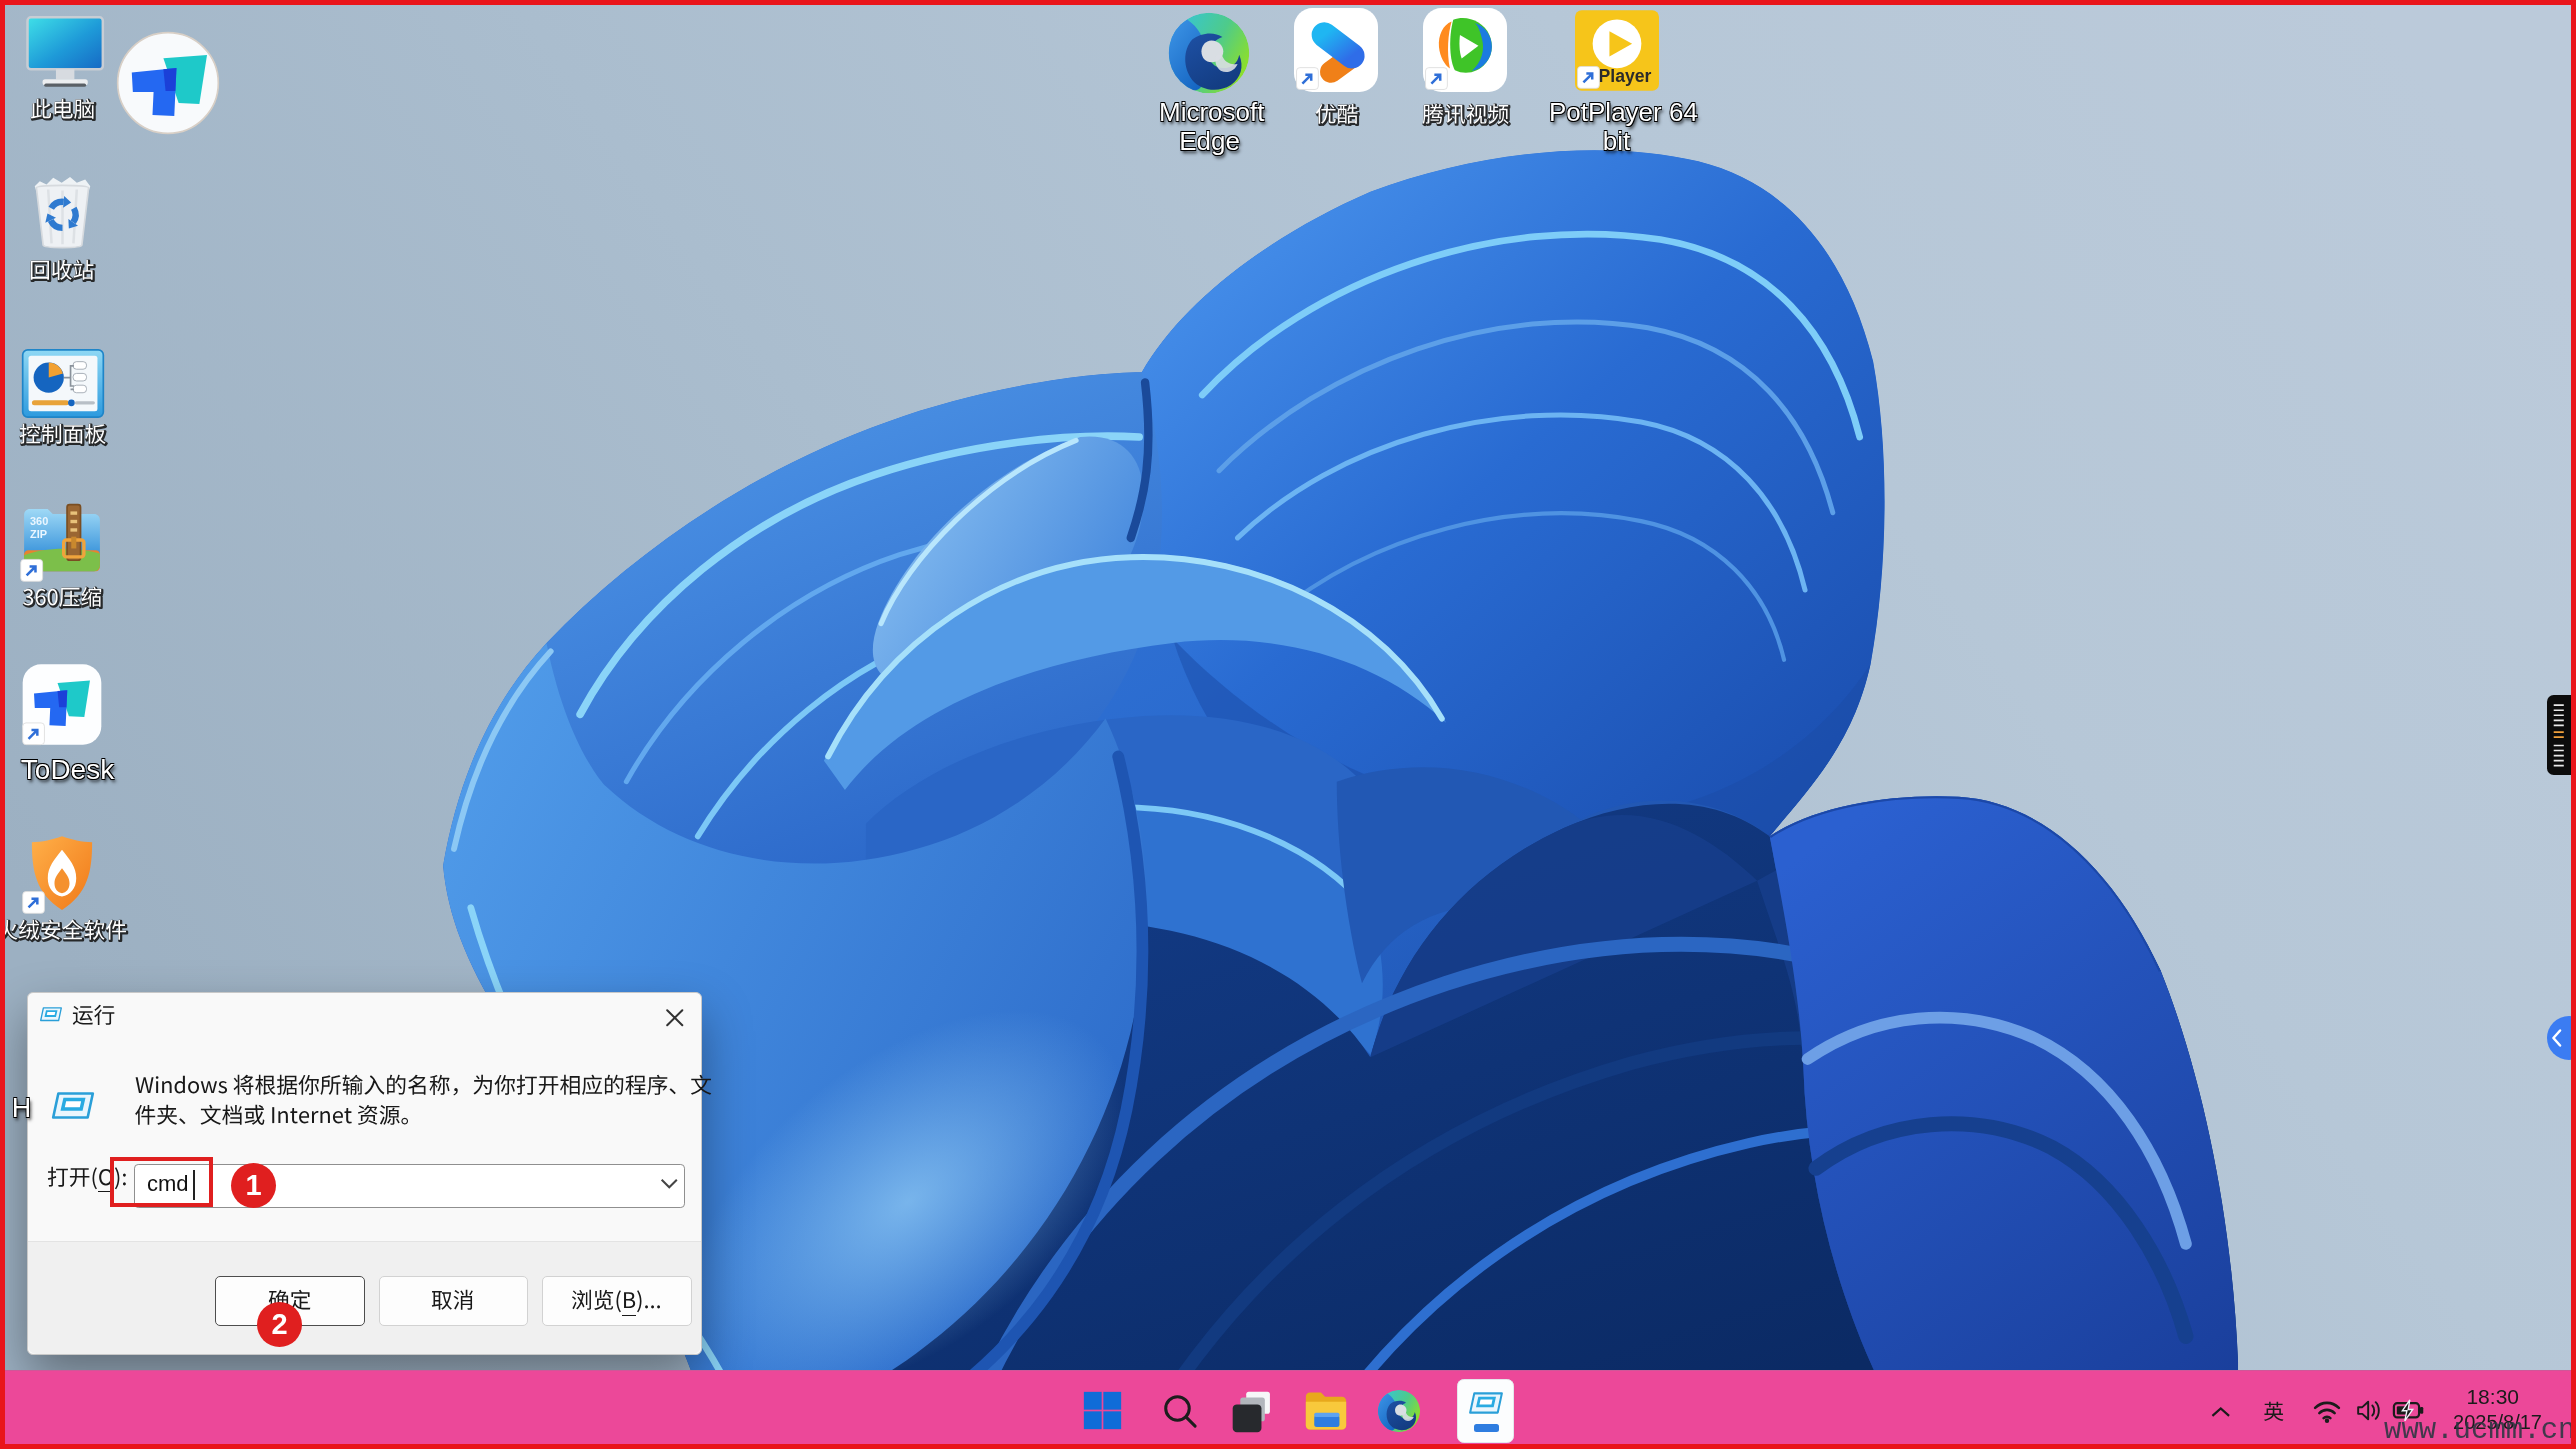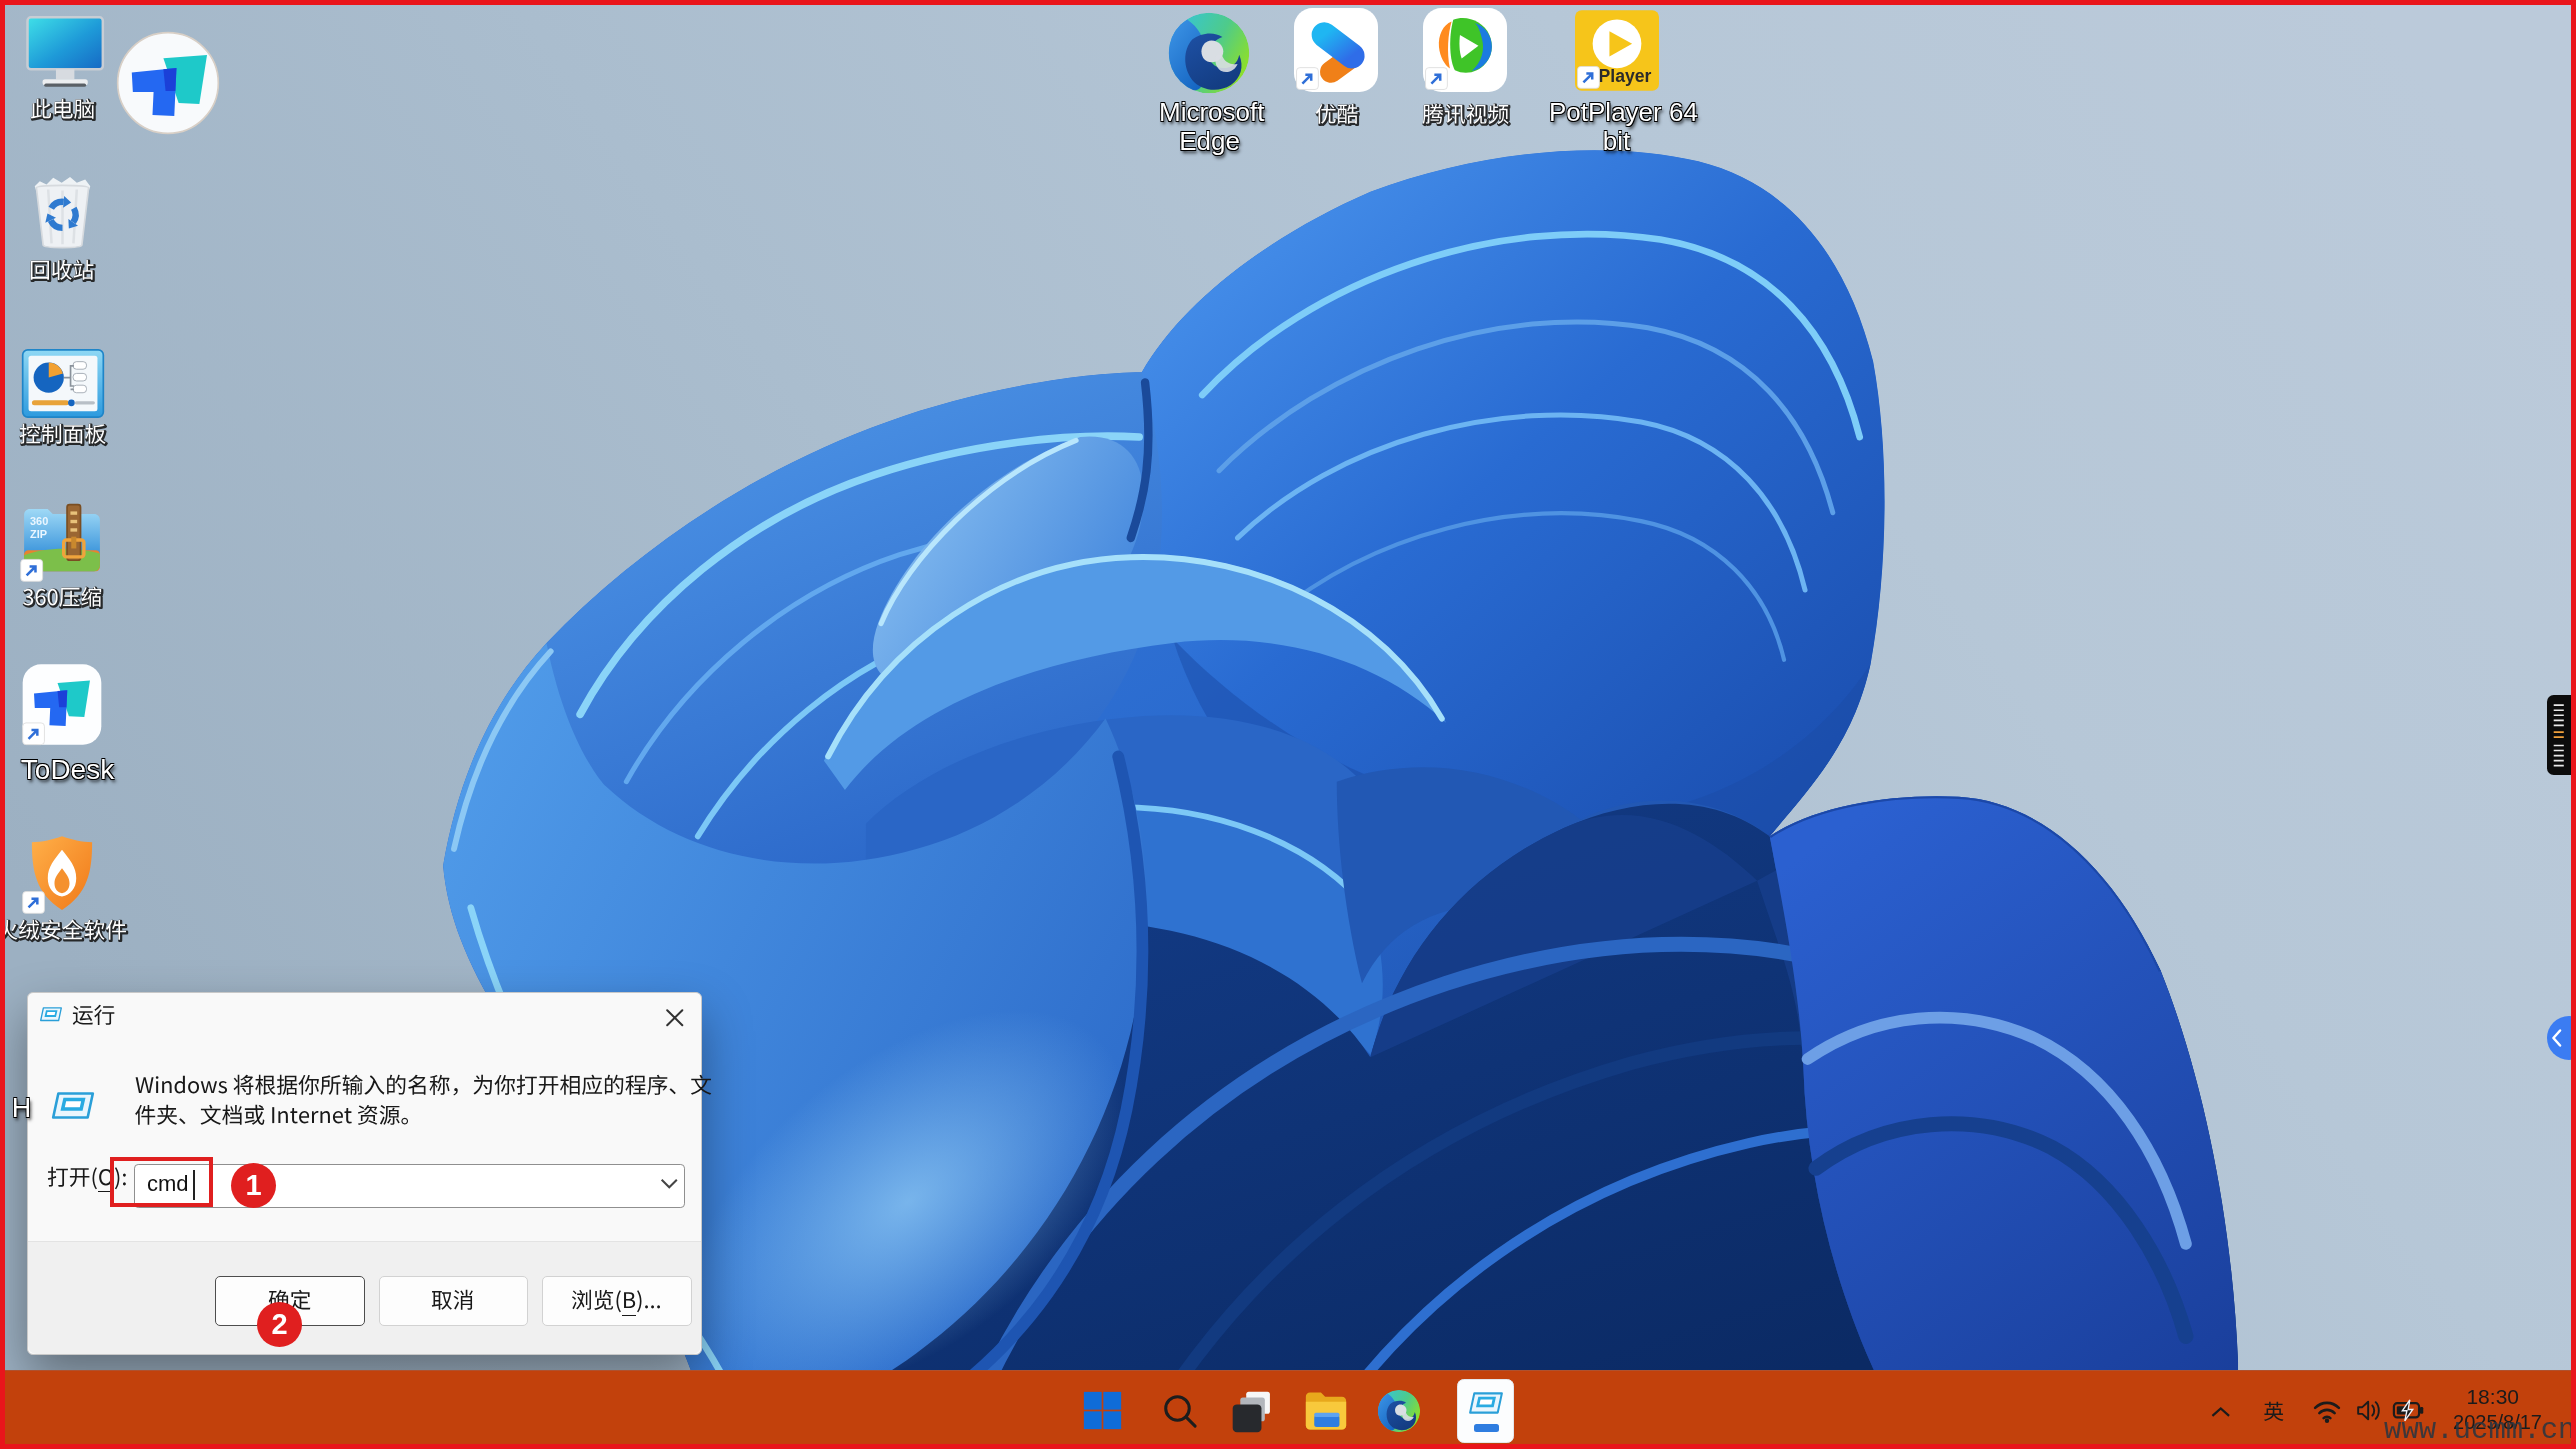--- a/index.html
+++ b/index.html
@@ -5,21 +5,21 @@
 html,body{width:2576px;height:1449px;overflow:hidden}
 body{position:relative;font-family:"Liberation Sans",sans-serif;background:#aebfd0}
 .lab{position:absolute;color:#fff;font-size:26px;text-align:center;white-space:nowrap;
  text-shadow:0.8px 0.8px 0 #000,-0.8px -0.8px 0 #000,0.8px -0.8px 0 #000,-0.8px 0.8px 0 #000,1.7px 2.5px 3.4px rgba(0,0,0,.8)}
 .rund{position:absolute;left:27px;top:992px;width:675px;height:363px;background:#f9f9f9;
  border:0.8px solid #c8c8c8;border-radius:6px;box-shadow:0 22px 49px rgba(0,0,0,.38)}
 .foot{position:absolute;left:0;right:0;bottom:0;height:113px;background:#f0f0f0;
  border-top:0.8px solid #e3e3e3;border-radius:0 0 8.4px 8.4px}
 .btn{position:absolute;height:50px;background:#fdfdfd;border:0.8px solid #d2d2d2;border-radius:5px;
  display:flex;align-items:center;justify-content:center}
-.tb{position:absolute;left:0;top:1370px;width:2576px;height:74px;background:#c2410c;border-top:0.8px solid rgba(120,130,150,.25)}
+.tb{position:absolute;left:0;top:1370px;width:2576px;height:74px;background:#ec4899;border-top:0.8px solid rgba(120,130,150,.25)}
 .redframe{position:absolute;left:0;top:0;width:2576px;height:1449px;border:5px solid #e9151b;z-index:90;pointer-events:none}
 .ic{position:absolute}
 </style></head><body>
 
 <svg width="0" height="0" style="position:absolute">
     <defs>
       <path id="g6B64" d="M339 531H531V459H339ZM312 840H388V39L312 29ZM125 637H199V11L125 0ZM44 13Q106 23 185 36Q265 50 354 66Q442 81 531 98L536 23Q452 7 365 -9Q278 -25 200 -39Q121 -54 58 -67ZM875 622 937 561Q895 530 844 499Q793 468 739 439Q684 411 632 385Q628 398 619 415Q610 432 602 444Q652 469 703 499Q753 530 798 561Q843 593 875 622ZM581 840H660V88Q660 48 668 37Q677 25 709 25Q716 25 735 25Q753 25 776 25Q798 25 817 25Q837 25 846 25Q867 25 878 40Q888 55 892 94Q897 133 899 204Q914 193 934 184Q954 174 971 170Q966 90 955 42Q945 -6 921 -27Q897 -47 852 -47Q844 -47 822 -47Q801 -47 775 -47Q749 -47 728 -47Q707 -47 699 -47Q653 -47 628 -36Q602 -24 591 5Q581 35 581 90Z"></path>
       <path id="g7535" d="M164 478H827V408H164ZM452 838H531V83Q531 54 536 39Q542 24 557 19Q572 13 602 13Q611 13 632 13Q653 13 679 13Q706 13 733 13Q759 13 782 13Q804 13 814 13Q842 13 857 27Q871 41 877 76Q884 112 887 176Q902 165 923 156Q945 147 962 142Q956 67 943 22Q929 -23 901 -43Q872 -63 818 -63Q810 -63 788 -63Q766 -63 736 -63Q707 -63 678 -63Q649 -63 626 -63Q604 -63 597 -63Q541 -63 509 -50Q477 -38 465 -5Q452 27 452 85ZM171 695H865V191H171V264H788V621H171ZM126 695H204V129H126Z"></path>
       <path id="g8111" d="M499 507 548 543Q585 498 624 448Q662 397 698 346Q734 295 763 248Q793 201 811 164L757 121Q740 159 711 207Q682 254 647 307Q612 359 574 411Q536 462 499 507ZM732 594 796 580Q769 481 731 390Q694 299 646 222Q599 145 542 87Q537 93 528 102Q519 112 509 121Q500 131 492 137Q576 217 636 337Q696 457 732 594ZM382 687H944V615H382ZM407 537H478V45H893V-25H407ZM846 541H916V-78H846ZM572 819 639 840Q660 807 681 766Q703 725 714 696L644 670Q634 700 613 742Q593 784 572 819ZM112 805H324V744H112ZM284 805H349V8Q349 -17 343 -34Q337 -50 321 -59Q304 -67 280 -70Q255 -72 217 -72Q216 -58 210 -39Q204 -19 196 -5Q222 -6 242 -6Q263 -6 270 -6Q284 -6 284 9ZM89 805H155V435Q155 378 153 311Q150 244 143 173Q136 103 122 37Q108 -29 84 -84Q79 -78 68 -69Q58 -61 47 -54Q36 -46 28 -43Q57 27 69 110Q82 194 85 279Q89 364 89 435ZM107 569H320V505H107ZM106 337H319V272H106Z"></path>
       <path id="g56DE" d="M374 500V271H618V500ZM303 568H692V204H303ZM82 799H919V-79H839V724H159V-79H82ZM126 46H885V-25H126Z"></path>

